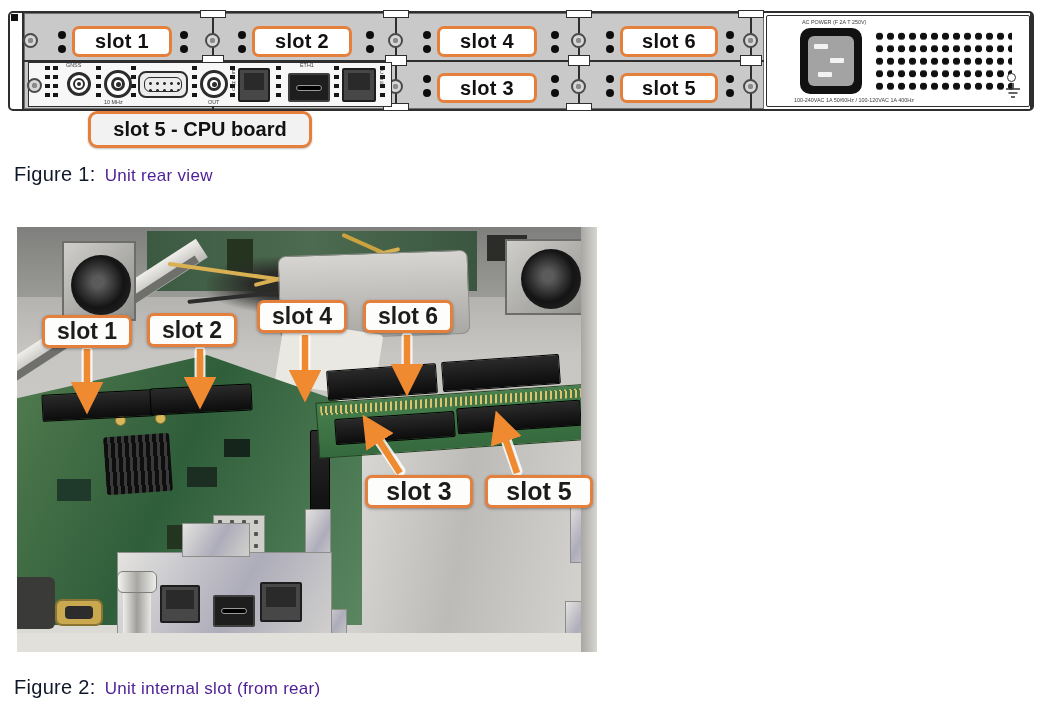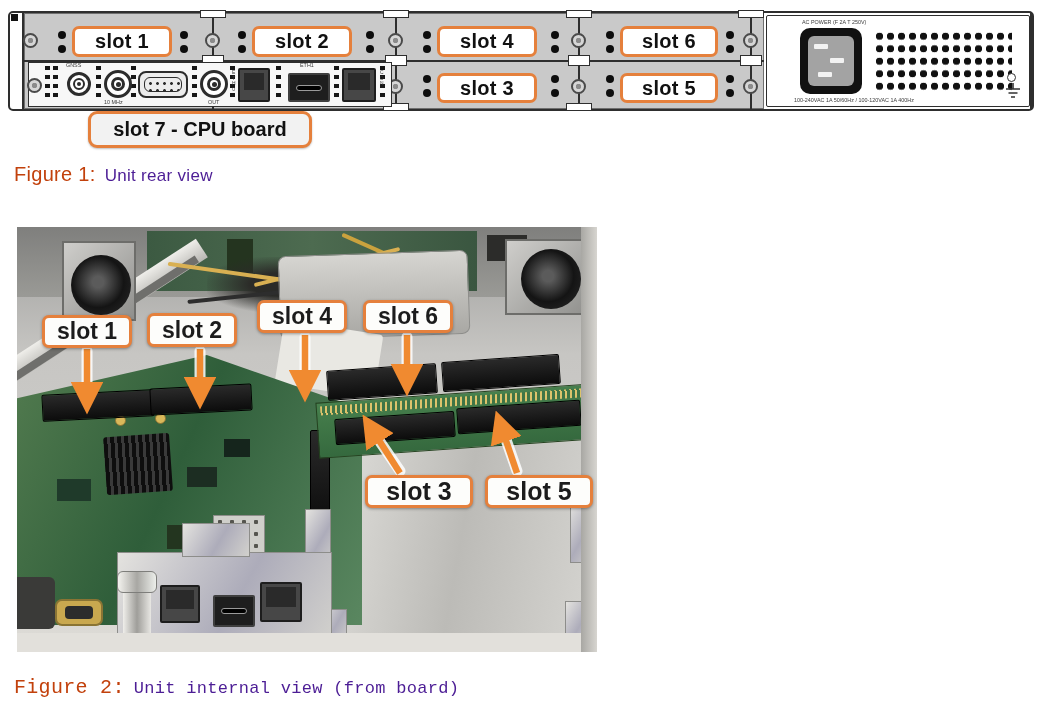--- a/index.html
+++ b/index.html
@@ -48,21 +48,21 @@
                background:#a3a3a3; border-radius:6px; }
   .iec .slit { position:absolute; width:14px; height:5px; background:#f2f2f2; border-radius:1px; }
   .vent-grid { background-image:radial-gradient(circle, #111 3.4px, transparent 3.9px);
                background-size:11px 12.5px; }
   .slot0 { display:flex; align-items:center; justify-content:center; background:#f2f2f2;
            border:3px solid #E5803C; border-radius:9px; font-weight:bold; font-size:20px;
            color:#111; z-index:5; box-shadow:0 1px 2px rgba(0,0,0,0.25); }
 
   
   .caption { display:flex; align-items:baseline; gap:9px; letter-spacing:0.3px; }
-  .caption .flabel { font-size:20px; color:#c2410c; }
+  .caption .flabel { font-size:20px; color:#0f172a; }
   .caption .ftext { font-size:17px; color:#4c1d95; }
 
   
   .photo { left:17px; top:227px; width:580px; height:425px; overflow:hidden;
            background:linear-gradient(180deg, #9c9c9a 0%, #c7c6c3 30%, #cfcecb 70%, #dedcd7 100%); }
   .pcall { position:absolute; display:flex; align-items:center; justify-content:center;
            background:#fdfdfb; border:3px solid #E5803C; border-radius:7px; font-weight:bold;
            color:#1c1c1c; z-index:6; box-shadow:0 1px 3px rgba(0,0,0,0.35); }
   .fan-frame { background:linear-gradient(135deg,#cfcecb,#8f8f8c); border:2px solid #6d6d6a; }
   .fan-rotor { border-radius:50%; background:radial-gradient(circle at 45% 45%, #5b5b5b 12%, #141414 55%, #2c2c2c 100%); }
@@ -193,21 +193,21 @@
     <div class="slit" style="left:18px;top:44px;"></div>
   </div>
   <div class="abs vent-grid" style="left:866px;top:19px;width:138px;height:62px;"></div>
   <div class="abs" style="left:999px;top:62px;width:9px;height:9px;border:1.5px solid #333;border-radius:50%;background:#fff;"></div>
   <svg class="abs" style="left:996px;top:72px;" width="18" height="16" viewBox="0 0 18 16">
     <path d="M9 0 V6 M2 6 H16 M4.5 10 H13.5 M7 14 H11" stroke="#333" stroke-width="1.6" fill="none"></path>
   </svg>
   <div class="abs tinytxt" style="left:786px;top:86px;">100-240VAC 1A 50/60Hz / 100-120VAC 1A 400Hz</div>
 
   <div class="abs slot0" style="left:80px;top:100px;width:224px;height:37px;">
-    <span>slot 7 - CPU board</span>
+    <span>slot 5 - CPU board</span>
   </div>
 </div>
 
 <div class="abs caption" style="left:14px;top:163px;">
   <span class="flabel">Figure 1:</span>
   <span class="ftext">Unit rear view</span>
 </div>
 
 <div class="abs photo">
 
@@ -324,16 +324,16 @@
       <span>slot 6</span>
     </div>
   <div class="pcall" style="left:348px;top:248px;width:108px;height:33px;font-size:25px;">
       <span>slot 3</span>
     </div>
   <div class="pcall" style="left:468px;top:248px;width:108px;height:33px;font-size:25px;">
       <span>slot 5</span>
     </div>
 </div>
 
-<div class="abs caption" style="left:14px;top:676px;font-family:Liberation Mono, monospace;">
+<div class="abs caption" style="left:14px;top:676px;">
   <span class="flabel">Figure 2:</span>
-  <span class="ftext">Unit internal view (from board)</span>
+  <span class="ftext">Unit internal slot (from rear)</span>
 </div>
 
 </body></html>

